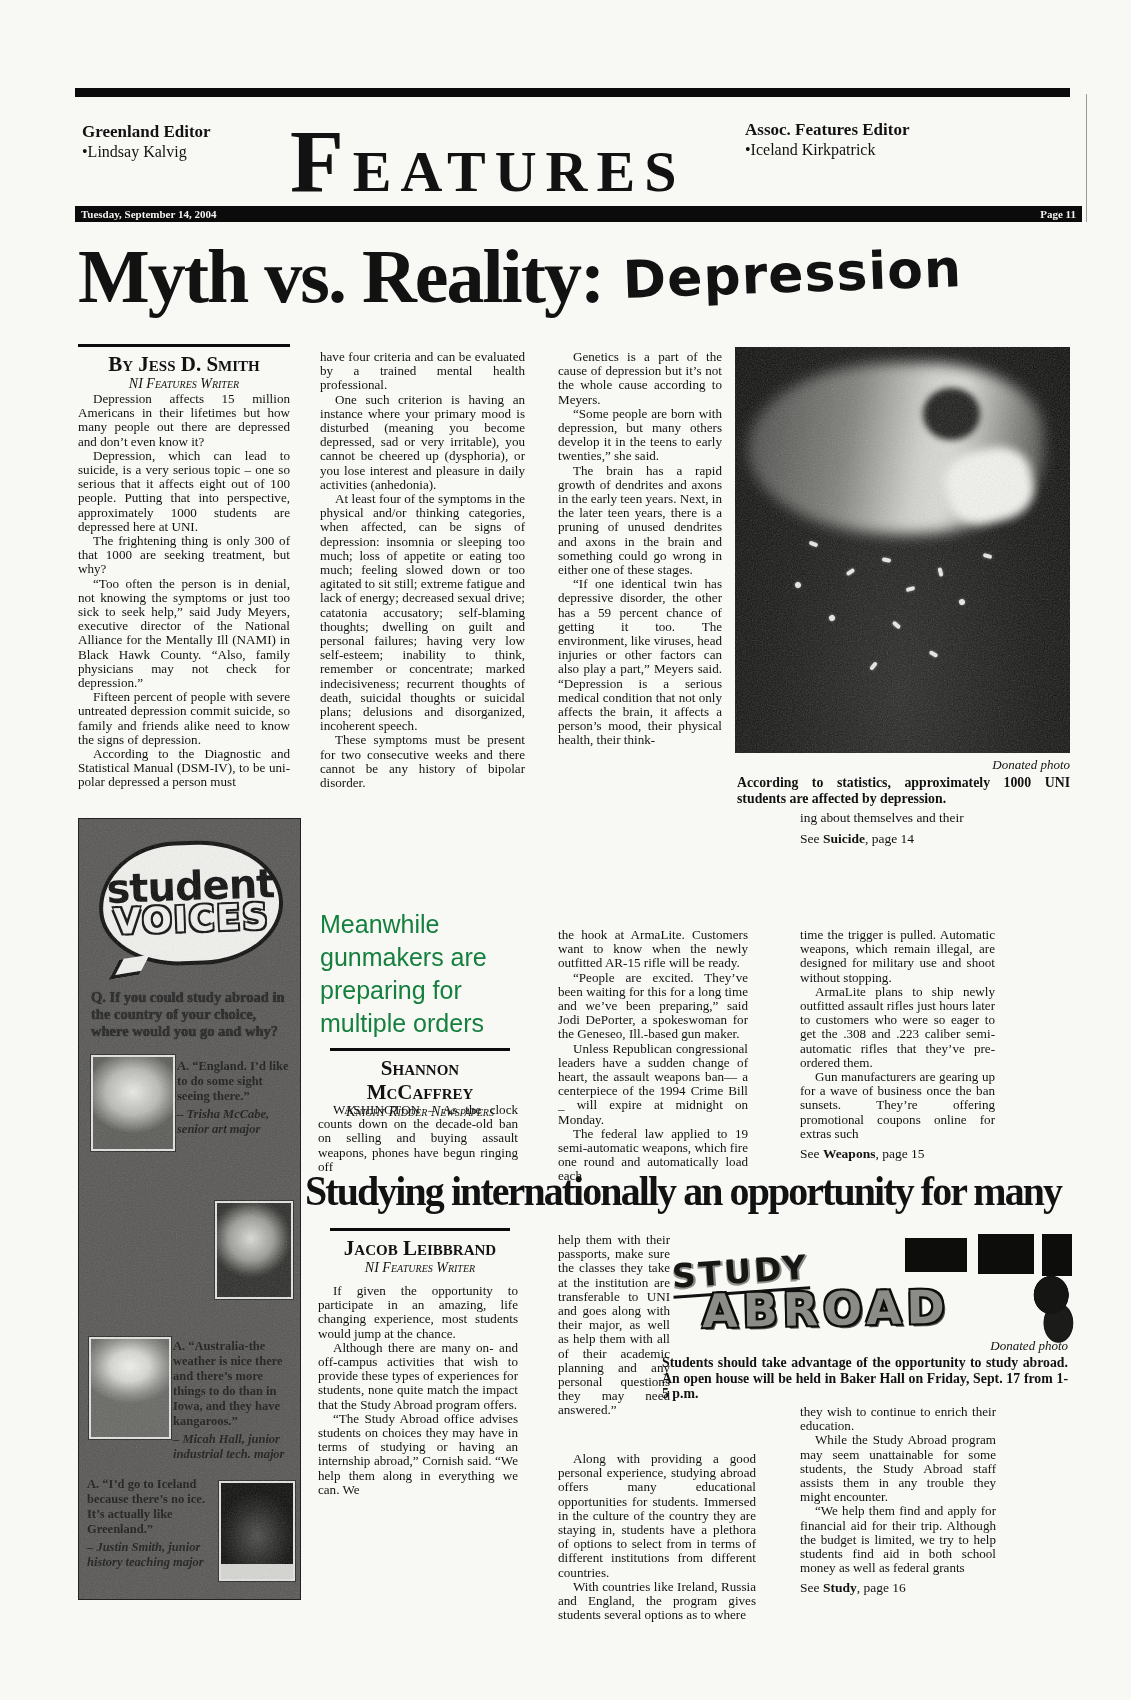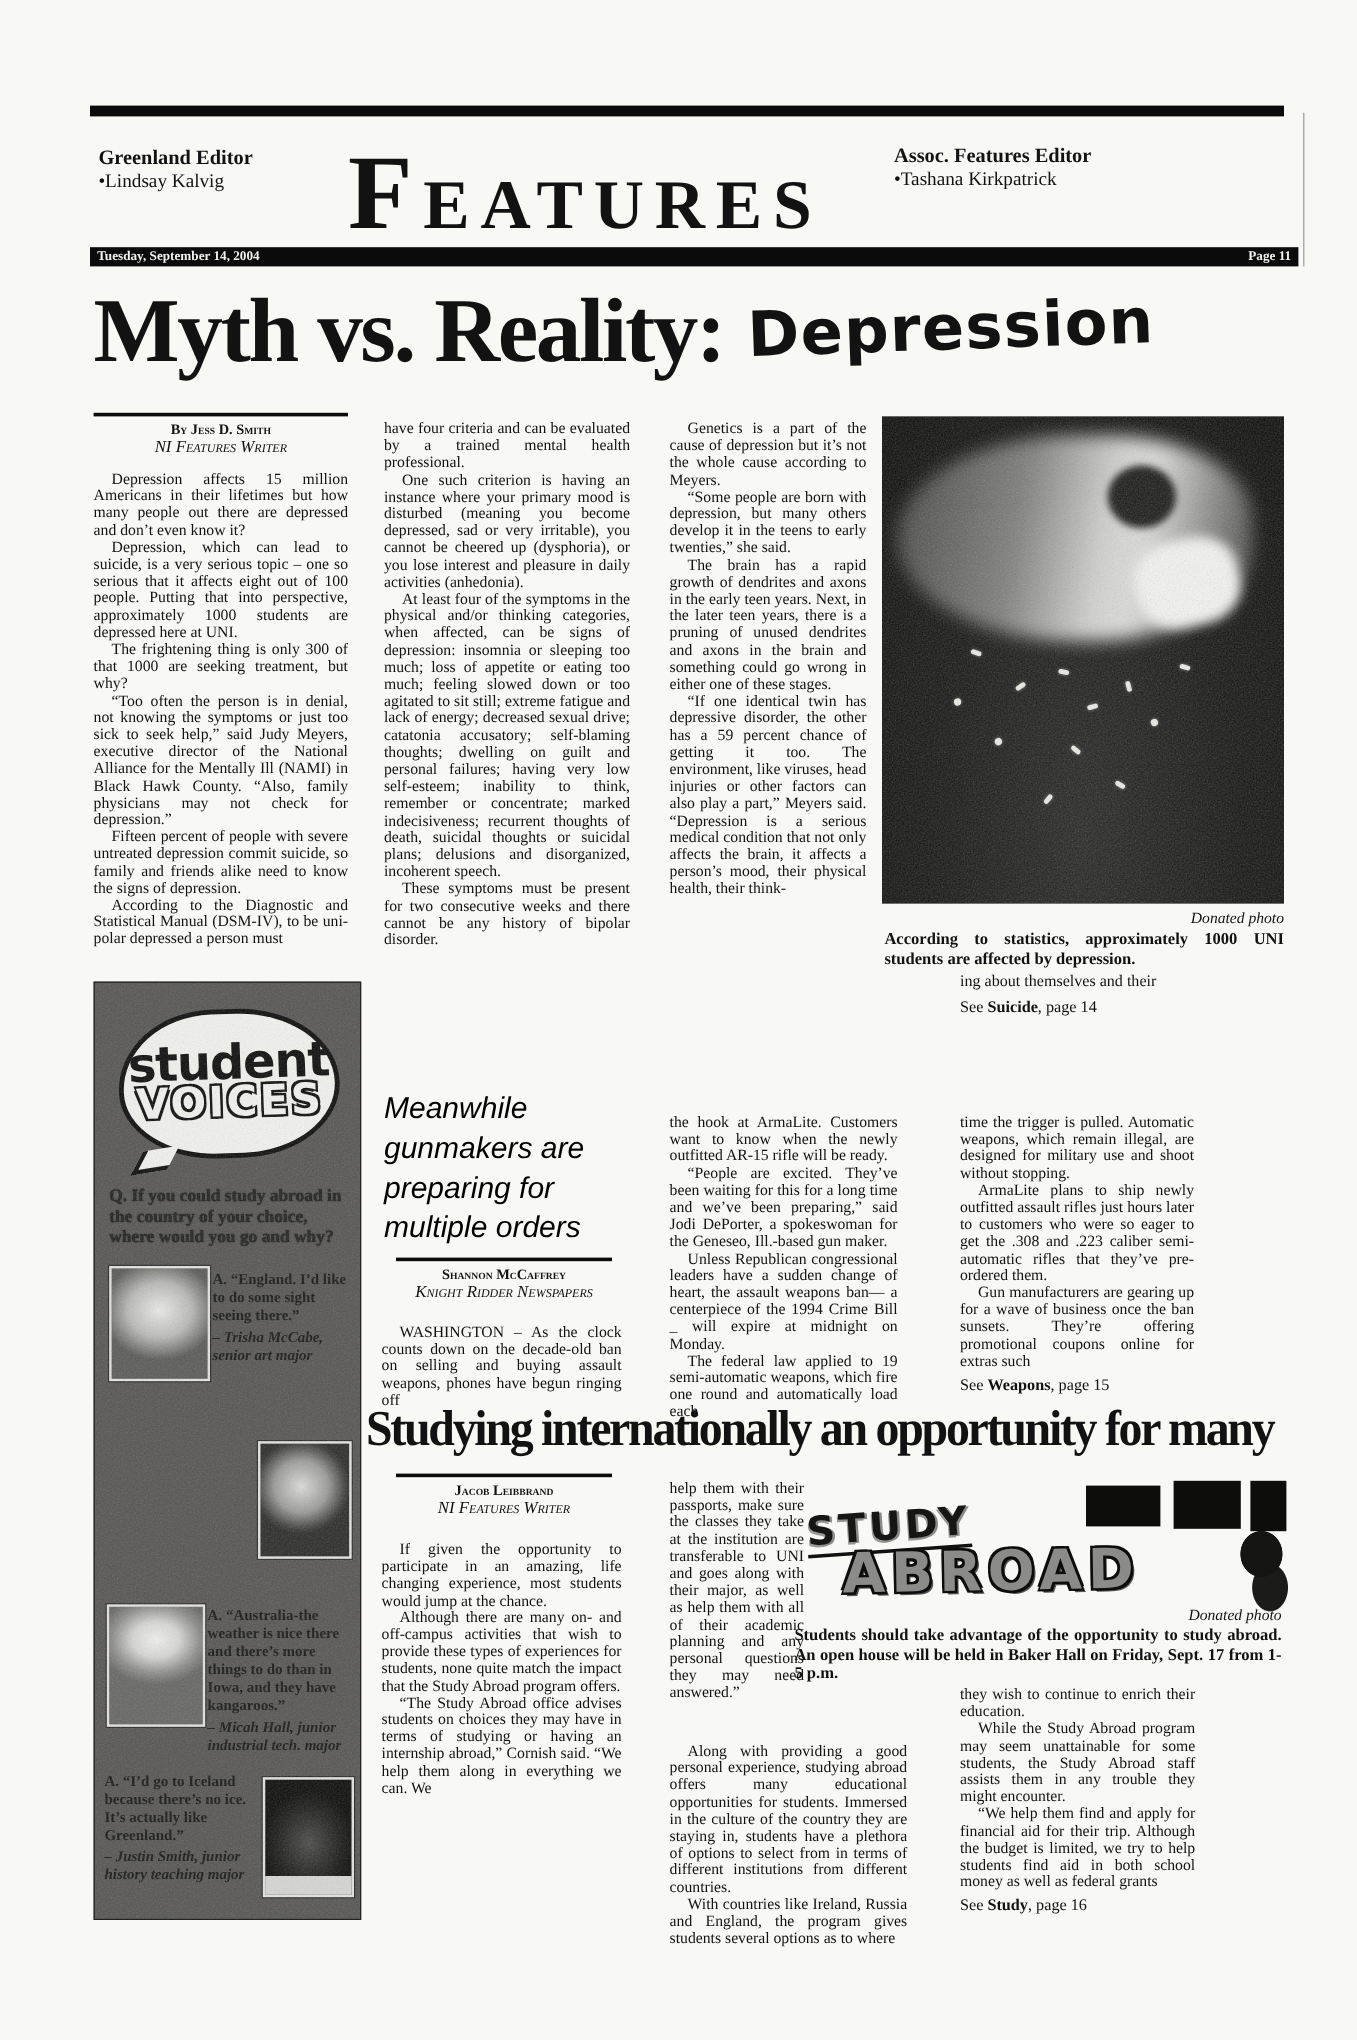--- a/index.html
+++ b/index.html
@@ -21,29 +21,29 @@
   .hl-row{display:flex;align-items:flex-end;gap:20px;}
   .hl1{font-weight:bold;font-size:76px;letter-spacing:-2px;line-height:.95;white-space:nowrap;}
   .hl1-accent{font-family:"DejaVu Sans",sans-serif;font-weight:bold;font-size:52px;letter-spacing:1px;
               transform:rotate(-2deg);padding-bottom:8px;white-space:nowrap;}
   .hl2{font-weight:bold;font-size:49px;letter-spacing:-2px;line-height:1;white-space:nowrap;}
   .hl3{font-weight:bold;font-size:42px;letter-spacing:-2px;line-height:1;white-space:nowrap;transform:scaleX(.95);transform-origin:left;}
 
   
   .byline{text-align:center;}
   .b-rule{height:3px;background:#0b0b0b;margin-bottom:5px;}
-  .byl-name{font-weight:bold;font-variant:small-caps;font-size:12px;line-height:1.15;}
+  .byl-name{font-weight:bold;font-variant:small-caps;font-size:21px;line-height:1.15;}
   .byl-org{font-style:italic;font-variant:small-caps;font-size:14px;line-height:1.15;}
 
   
   .body{font-size:13.4px;line-height:14.6px;text-align:justify;}
   .body.tight{font-size:13.1px;line-height:14.2px;}
   .body p{margin:0;text-indent:15px;}
   .body p.ni{text-indent:0;}
-  .deck{font-family:"Liberation Sans",sans-serif;font-size:25px;line-height:33px;color:#000000;font-style:italic;}
+  .deck{font-family:"Liberation Sans",sans-serif;font-size:25px;line-height:33px;color:#15803d;}
   .jump{font-size:13.5px;text-align:left;}
   .credit{font-style:italic;font-size:13px;text-align:right;}
   .caption{font-weight:bold;font-size:13.8px;line-height:15.6px;text-align:justify;}
   .contline{font-size:13.4px;}
 
   
   .dep-photo{background:radial-gradient(ellipse at 50% 85%, #272725 0%, #141412 55%, #0b0b0a 100%);overflow:hidden;}
   .ph-bed{position:absolute;left:4%;top:4%;width:88%;height:42%;border-radius:50% 40% 45% 50%;
           background:linear-gradient(100deg,#4a4a48,#8a8a86 35%,#e8e8e4 58%,#f2f2ee 68%,#6a6a66 92%);
           filter:blur(7px);opacity:.9;}
@@ -104,21 +104,21 @@
 
   <div class="abs" style="left:82px;top:122px;">
     <div class="ed-role">Greenland Editor</div>
     <div class="ed-name">•Lindsay Kalvig</div>
   </div>
 
   <h1 class="abs masthead-title" style="left:290px;top:118px;width:450px;">FEATURES</h1>
 
   <div class="abs" style="left:745px;top:120px;">
     <div class="ed-role">Assoc. Features Editor</div>
-    <div class="ed-name">•Tashana Kirkpatrick</div>
+    <div class="ed-name">•Iceland Kirkpatrick</div>
   </div>
 
   <div class="abs date-bar" style="left:75px;top:206px;width:995px;height:16px;">
     <span>Tuesday, September 14, 2004</span>
     <span>Page 11</span>
   </div>
 
   <div class="abs hl-row" style="left:78px;top:240px;width:990px;">
     <span class="hl1">Myth vs. Reality:</span>
     <span class="hl1-accent">Depression</span>

